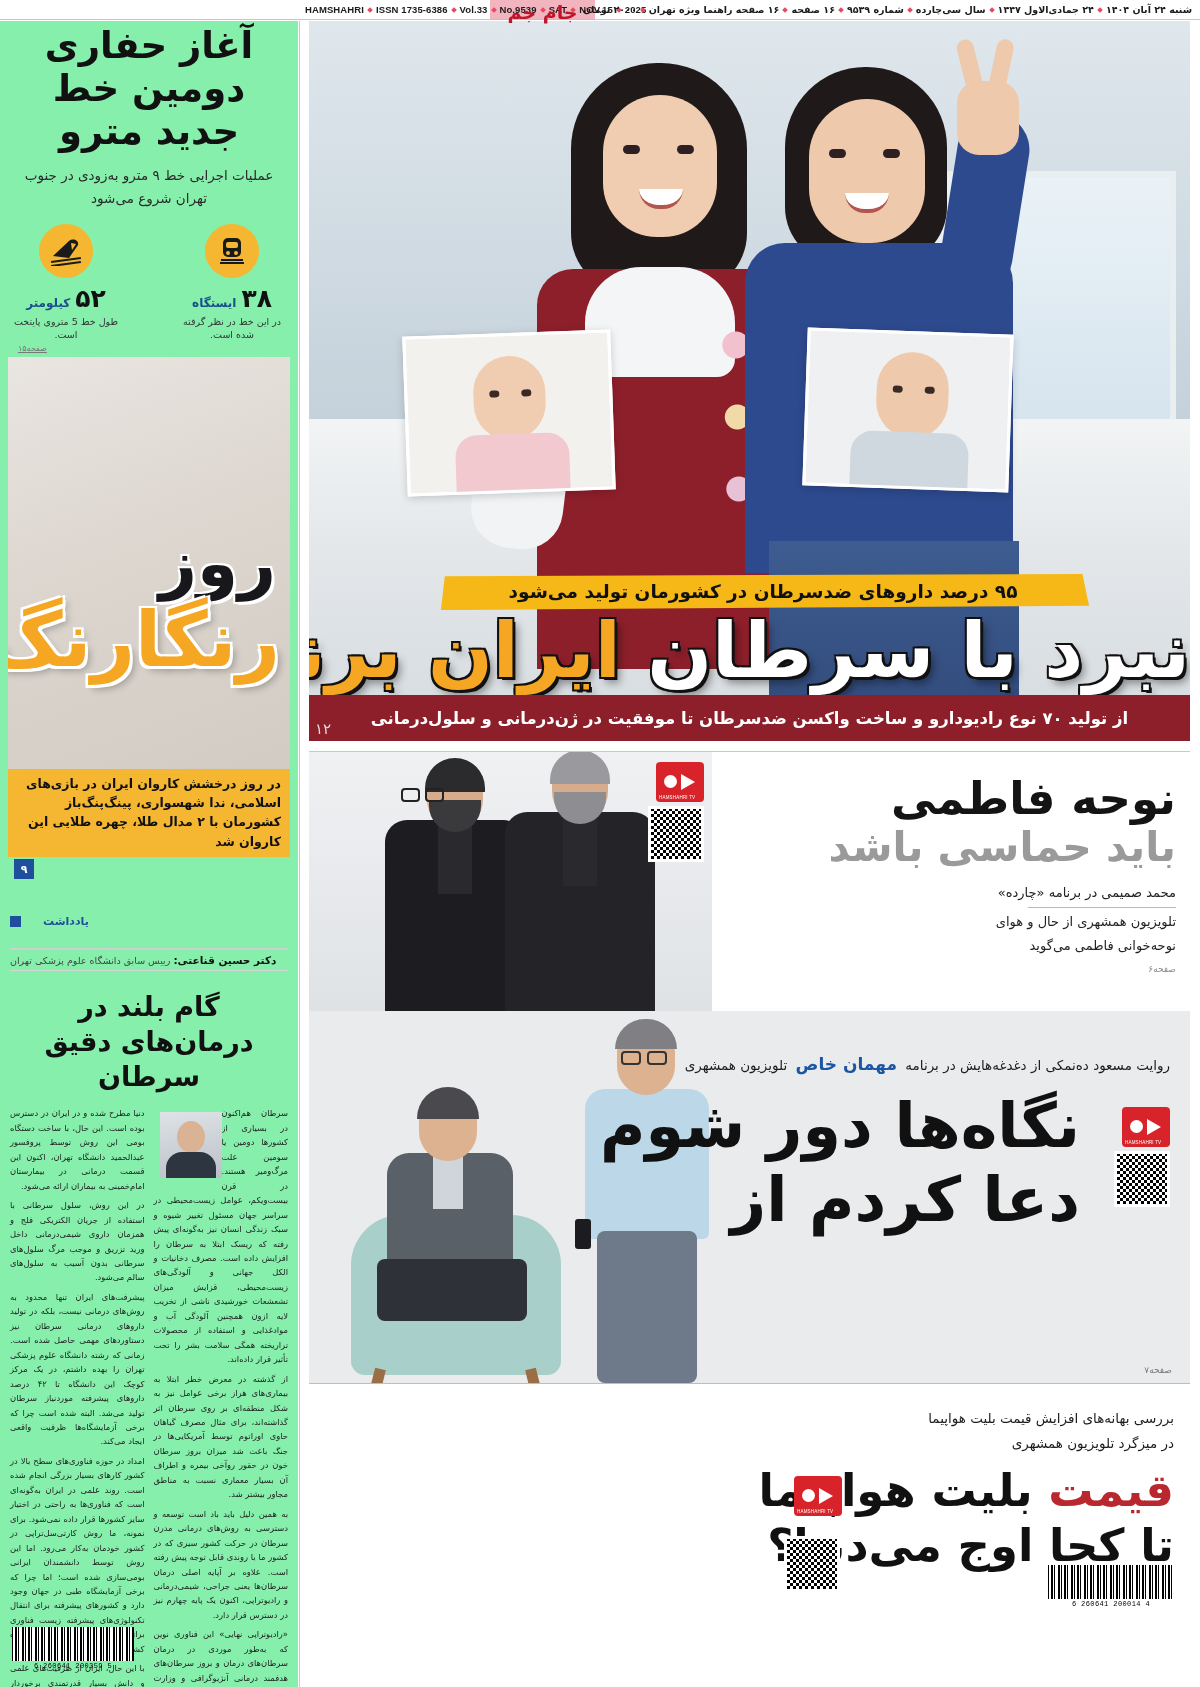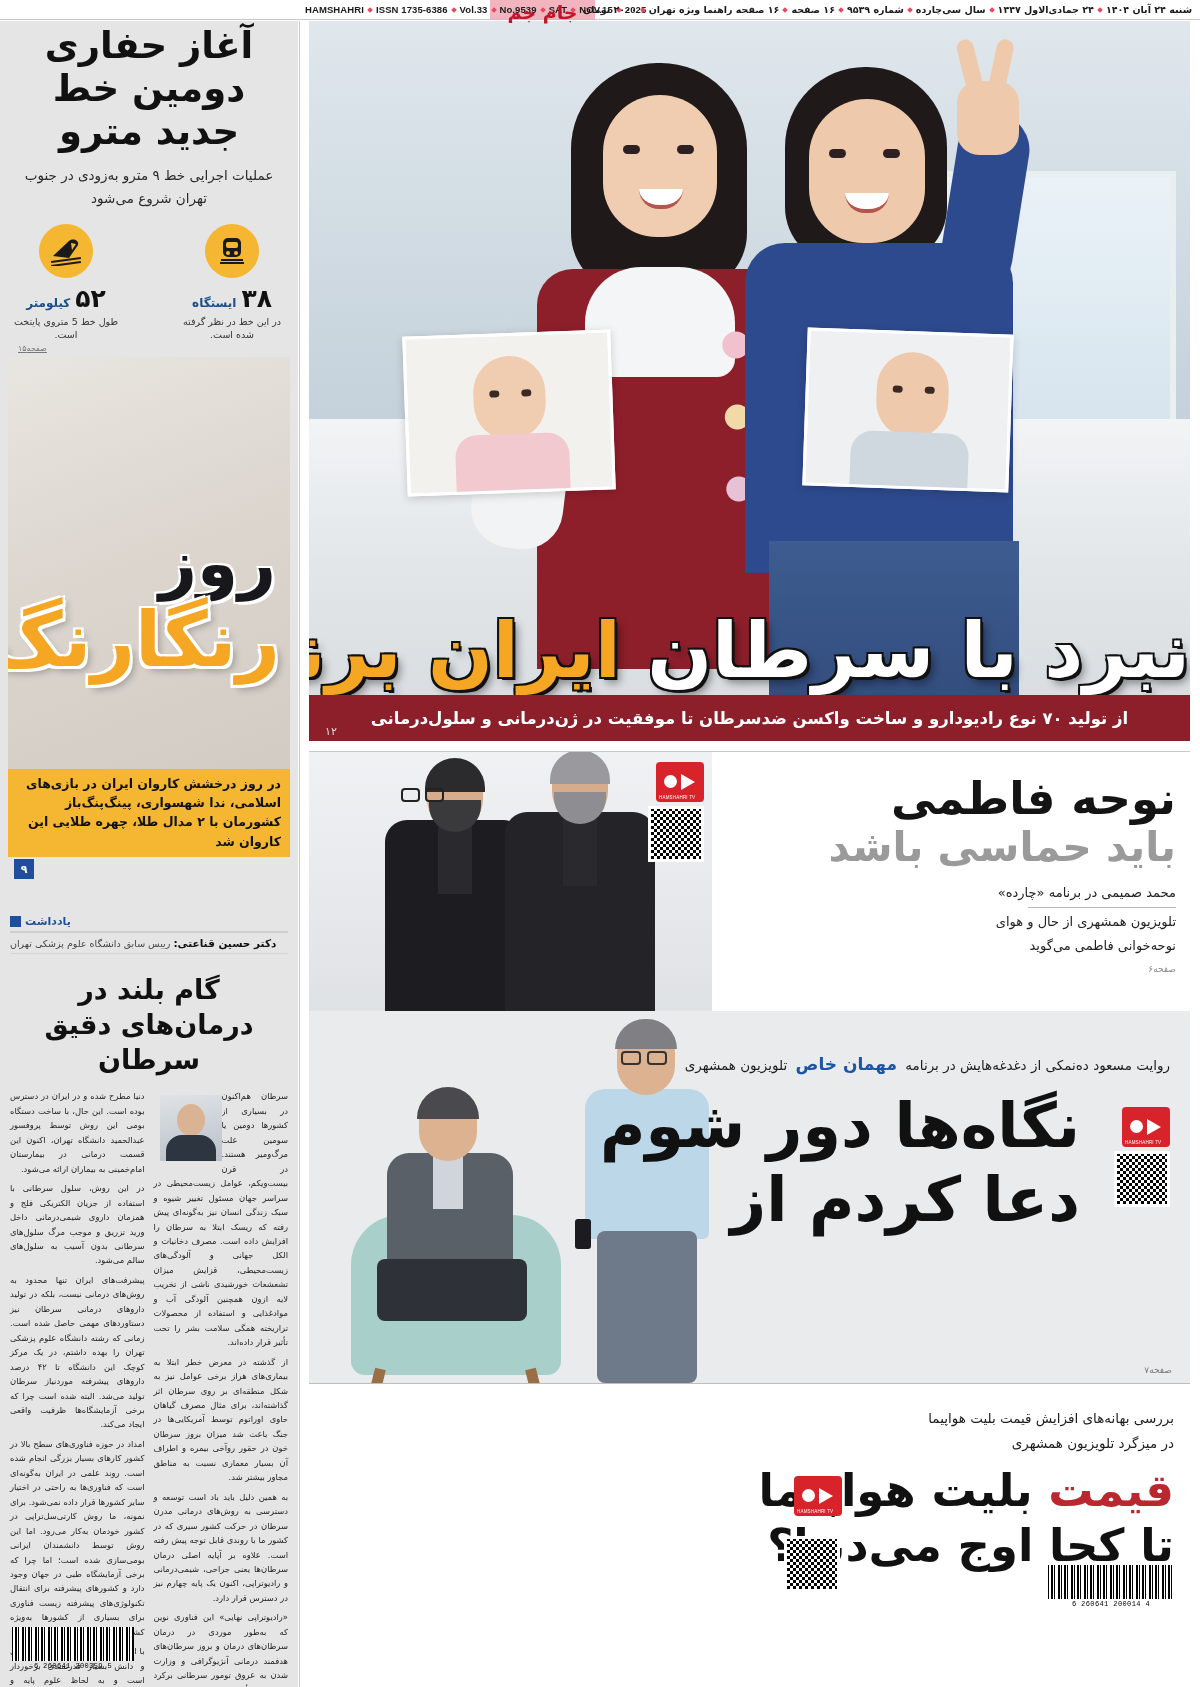--- a/index.html
+++ b/index.html
@@ -85,21 +85,21 @@
     z-index: 4;
     overflow: hidden;
   }
 
   
   .left-col {
     position: absolute;
     left: 0; top: 21px;
     width: 298px;
     height: 1666px;
-    background: #e5e5e5;
+    background: #86efac;
     border-left: 0;
   }
 
   
   .metro-block { padding: 4px 10px 0 10px; }
   .metro-title {
     font-size: 37px;
     font-weight: bold;
     line-height: 1.16;
     text-align: center;
@@ -330,23 +330,23 @@
 
   
   .opinion {
     margin: 34px 10px 0 10px;
     direction: rtl;
   }
   .op-kicker-row {
     display: flex;
     align-items: center;
     justify-content: flex-end;
-    gap: 4px;
+    gap: 22px;
     border-bottom: 2px solid #cfcfcf;
-    padding-bottom: 3px;
+    padding-bottom: 20px;
   }
   .op-kicker-sq {
     width: 11px; height: 11px;
     background: #1f4e9c;
   }
   .op-kicker {
     font-size: 11px;
     font-weight: bold;
     color: #1f4e9c;
   }
@@ -714,24 +714,23 @@
   .hero-deck {
     font-size: 16.5px;
     font-weight: bold;
     color: #fff;
     direction: rtl;
     text-align: center;
   }
   .hero-pagenum {
     position: absolute;
     left: 6px; bottom: 3px;
-    font-size: 11px;
+    font-size: 15px;
     color: #ddd;
     direction: rtl;
-    margin-left: 10px;
   }
 
   
   .row2 {
     position: relative;
     margin: 10px 10px 0 10px;
     width: 881px;
     height: 260px;
     border-top: 1px solid #c9c9c9;
     display: flex;
@@ -1243,20 +1242,21 @@
 
       <div class="card-boy">
         <div class="cb-bg"></div>
         <div class="cb-head"></div>
         <div class="cb-eye-l"></div>
         <div class="cb-eye-r"></div>
         <div class="cb-body"></div>
       </div>
     </div>
 
+    <div class="hero-ribbon">۹۵ درصد داروهای ضدسرطان در کشورمان تولید می‌شود</div>
 
     <div class="hero-headline">
       <span class="hh-white">نبرد با سرطان</span>
       <span class="hh-gold">ایران برنده</span>
     </div>
 
     <div class="hero-deckband">
       <div class="hero-deck">از تولید ۷۰ نوع رادیودارو و ساخت واکسن ضدسرطان تا موفقیت در ژن‌درمانی و سلول‌درمانی</div>
       <div class="hero-pagenum">۱۲</div>
     </div>

